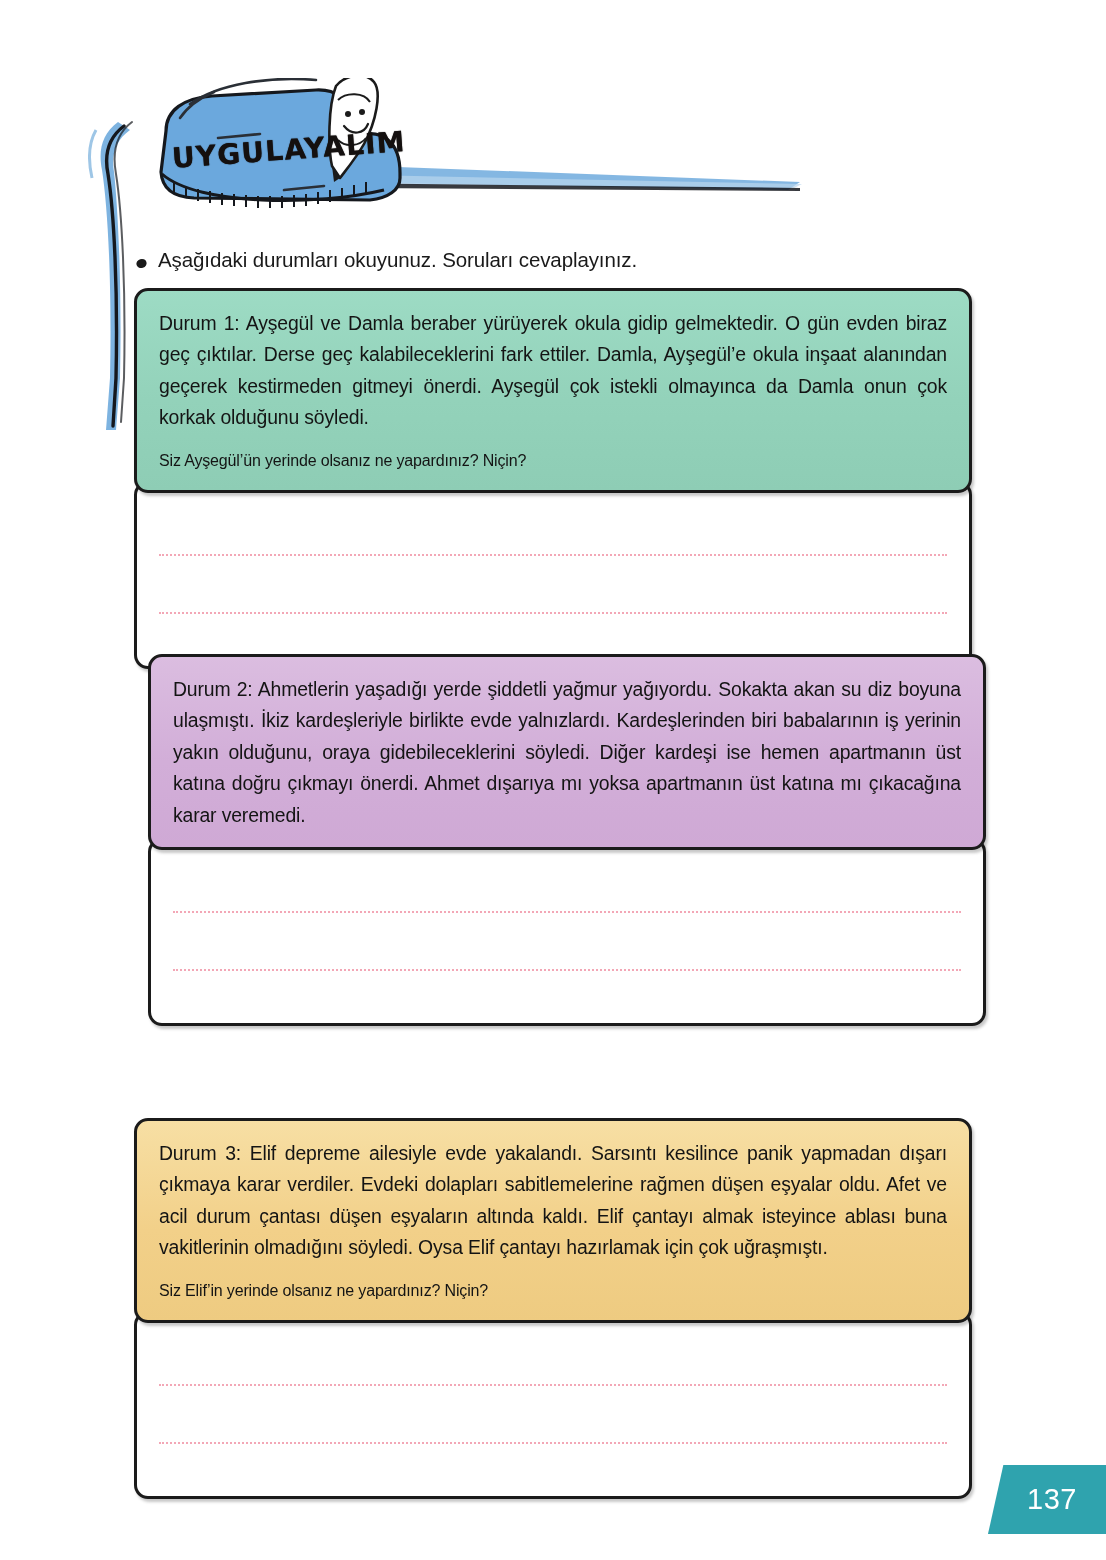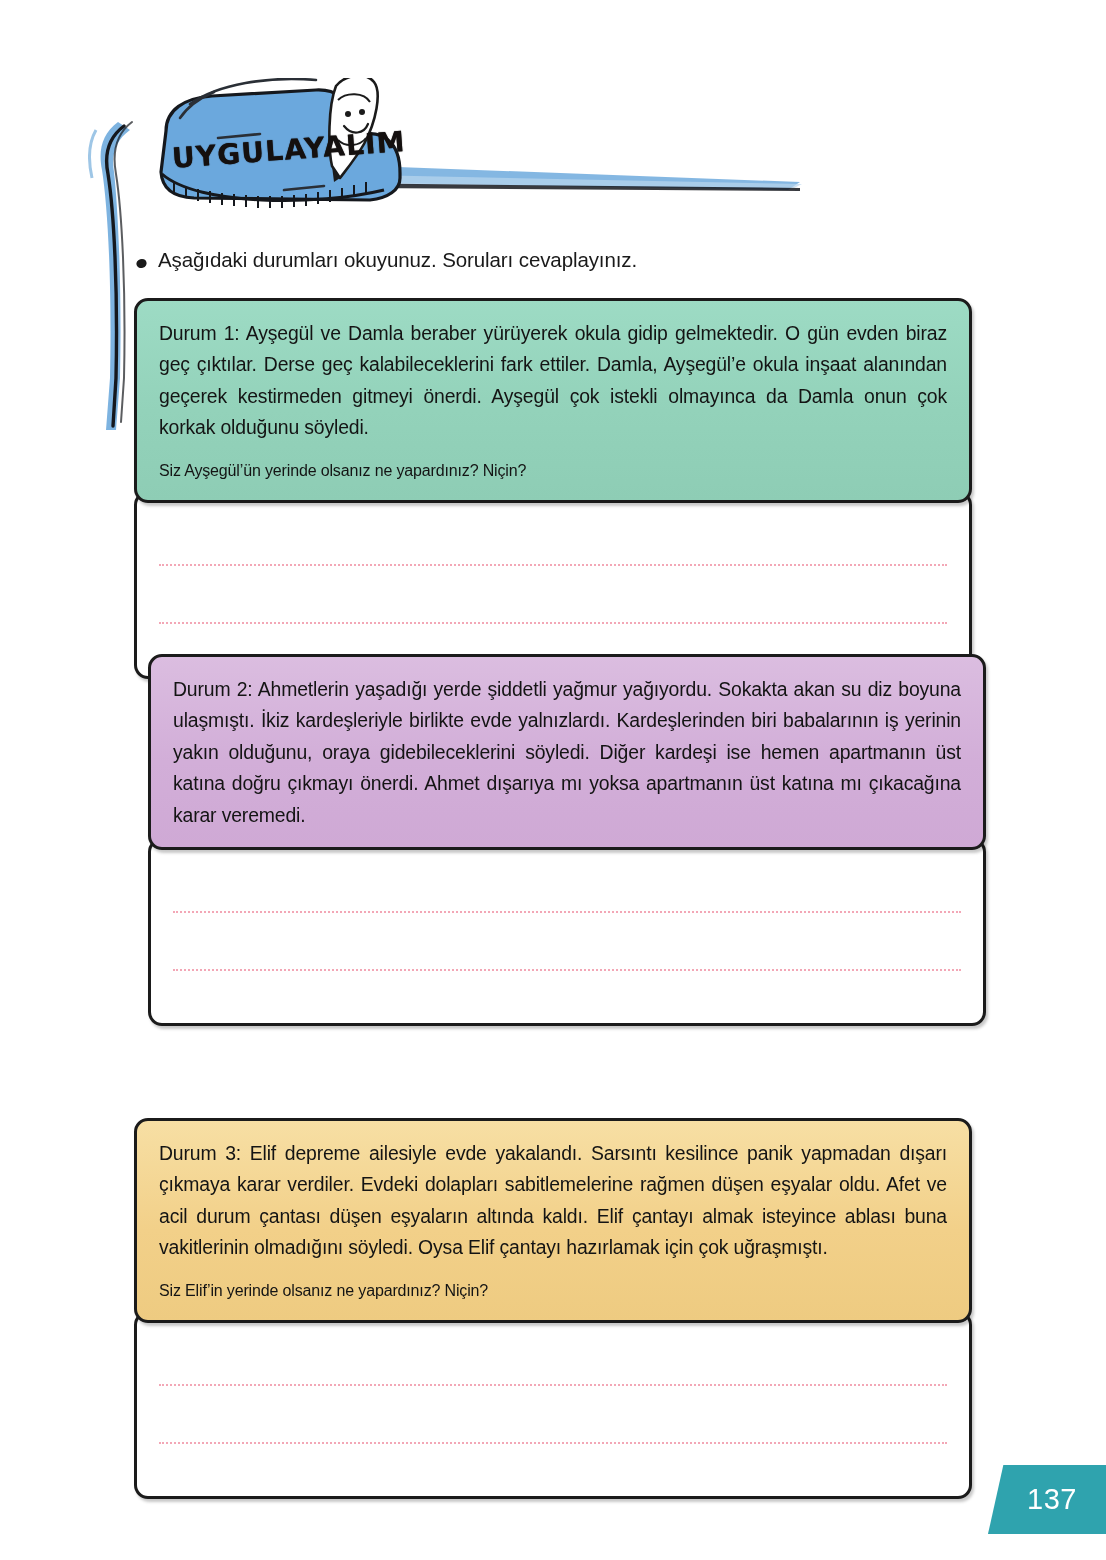--- a/index.html
+++ b/index.html
@@ -76,21 +76,21 @@
   }
   .prompt-card {
     position: relative;
     border: 3px solid #1b1b1b;
     border-radius: 14px;
     padding: 17px 22px 16px 22px;
     box-sizing: border-box;
     box-shadow: 2px 3px 3px rgba(0,0,0,0.22);
     z-index: 2;
   }
-  .prompt-card.green  { background: linear-gradient(180deg,#9ddbc4 0%, #93d2ba 55%, #8ecdb5 100%); margin-top: 10px; }
+  .prompt-card.green  { background: linear-gradient(180deg,#9ddbc4 0%, #93d2ba 55%, #8ecdb5 100%); }
   .prompt-card.purple { background: linear-gradient(180deg,#dbbde0 0%, #d2aed8 55%, #cfa9d5 100%); }
   .prompt-card.orange { background: linear-gradient(180deg,#f7dfa4 0%, #f2d089 55%, #eecb81 100%); }
 
   .prompt-body {
     font-size: 19.4px;
     line-height: 1.62;
     color: #141414;
     text-align: justify;
     text-justify: inter-word;
     letter-spacing: -0.15px;

